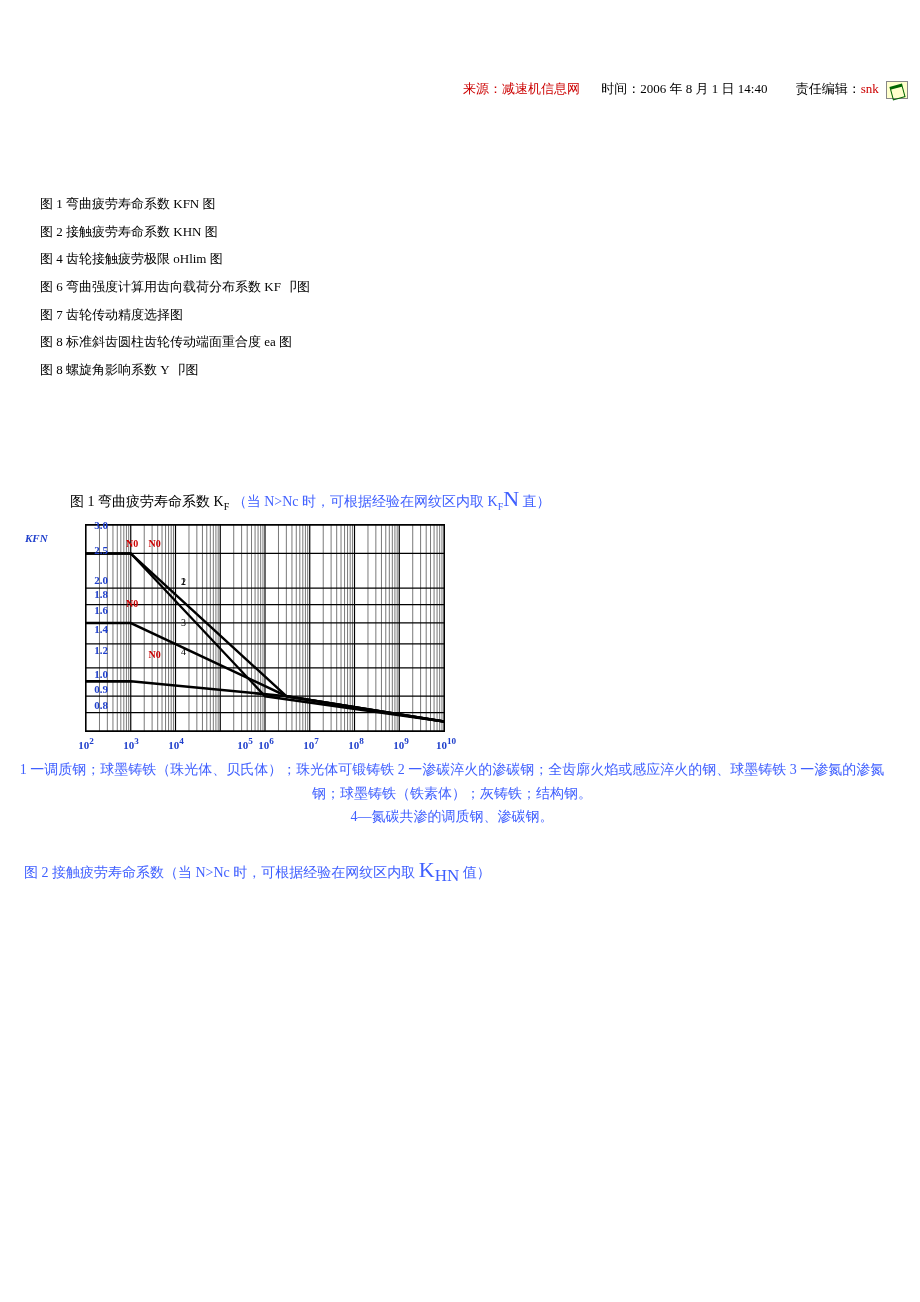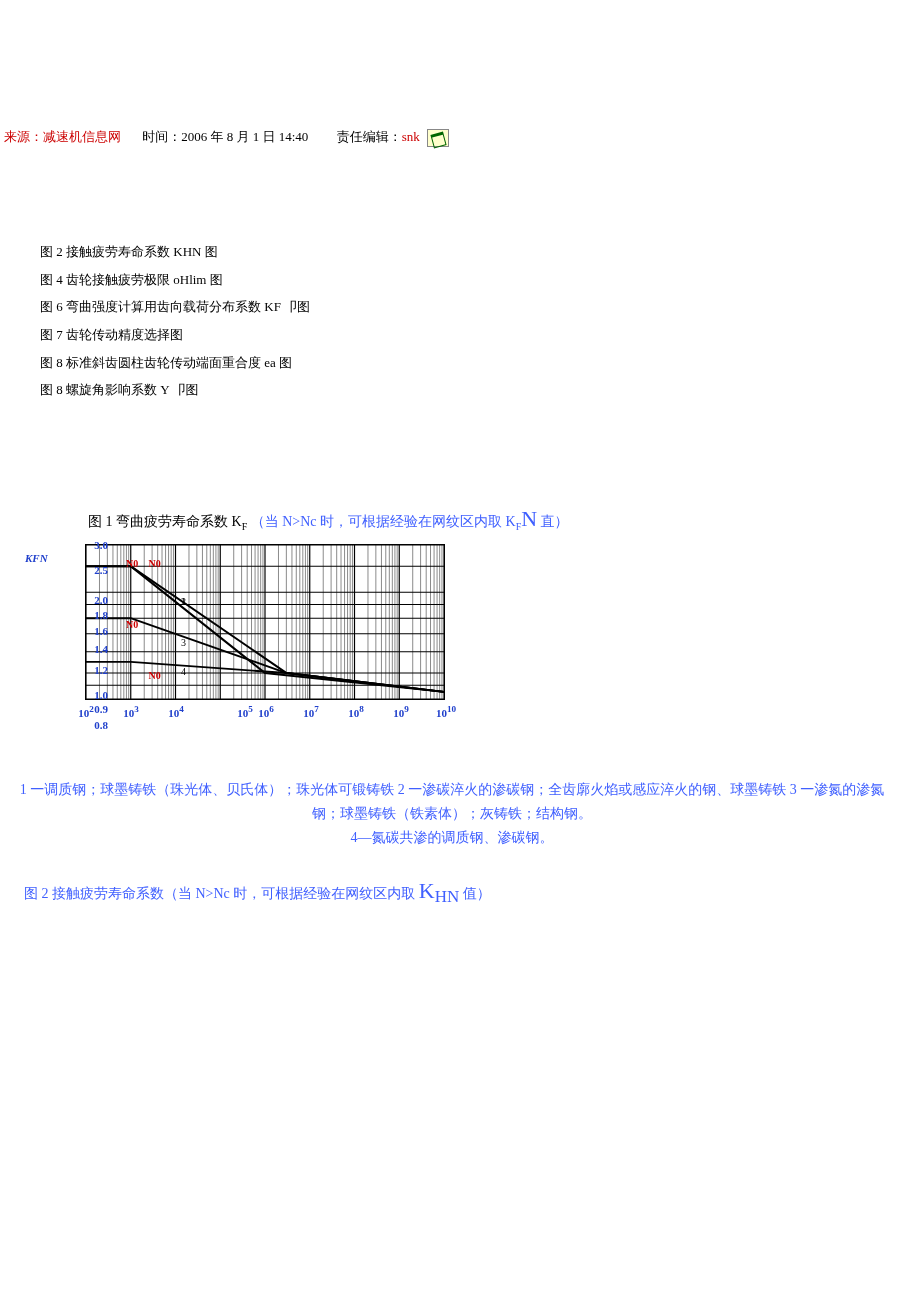--- a/index.html
+++ b/index.html
@@ -6,24 +6,23 @@
     body {
       font-family: SimSun, "宋体", serif;
       background: #fff;
       width: 920px;
       margin: 0 auto;
       padding: 0;
       font-size: 14px;
       color: #000;
     }
     .header {
-      text-align: left;
-      padding: 80px 4px 20px;
+      text-align: right;
+      padding: 80px 12px 20px;
       font-size: 13px;
-      margin-top: 48px;
     }
     .source { color: #cc0000; }
     .time-label { color: #000; margin-left: 18px; }
     .editor-label { color: #000; margin-left: 25px; }
     .editor-name { color: #cc0000; }
     .icon-note {
       display: inline-block;
       width: 22px; height: 18px;
       background: #ffffcc;
       border: 1px solid #888;
@@ -40,21 +39,21 @@
       border-top: 3px solid #006600;
       transform: rotate(-15deg);
     }
     .toc {
       padding: 70px 40px 0 40px;
       line-height: 1.9;
       font-size: 13px;
     }
     .toc div { margin: 3px 0; }
     .fig1-title {
-      padding: 100px 40px 12px 88px;
+      padding: 100px 40px 12px 70px;
       font-size: 14px;
     }
     .blue-note { color: #4060ff; font-family: SimSun, serif; }
     .sub { font-size: 10px; vertical-align: sub; }
     .big-var { font-size: 22px; }
     .chart-wrap {
       padding: 0 40px 10px 40px;
     }
     .chart {
       position: relative;
@@ -66,21 +65,21 @@
       position: absolute;
       left: -35px; top: 8px;
       color: #2040cc;
       font-weight: bold;
       font-size: 11px;
       font-style: italic;
     }
     .chart-plot {
       position: absolute;
       left: 25px; top: 0;
-      width: 360px; height: 156px;
+      width: 360px; height: 208px;
       border: 1px solid #000;
     }
     .chart-plot svg { width: 100%; height: 100%; display: block; }
     .y-tick {
       position: absolute;
       left: -6px;
       color: #2040cc;
       font-weight: bold;
       font-size: 11px;
       transform: translateY(-50%);
@@ -127,20 +126,21 @@
 <div class="header">
   <span class="source">来源：减速机信息网</span>
   <span class="time-label">时间：2006 年 8 月 1 日 14:40</span>
   <span class="editor-label">
     <span>责任编辑：</span><span class="editor-name">snk</span>
   </span>
   <span class="icon-note"></span>
 </div>
 
 <div class="toc" id="toc">
+    <div>图 1 弯曲疲劳寿命系数 KFN 图</div>
     <div>图 2 接触疲劳寿命系数 KHN 图</div>
     <div>图 4 齿轮接触疲劳极限 oHlim 图</div>
     <div>图 6 弯曲强度计算用齿向载荷分布系数 KF 卩图</div>
     <div>图 7 齿轮传动精度选择图</div>
     <div>图 8 标准斜齿圆柱齿轮传动端面重合度 ea 图</div>
     <div>图 8 螺旋角影响系数 Y 卩图</div>
   </div>
 
 <div class="fig1-title">
   <span>图 1 弯曲疲劳寿命系数 K</span><span class="sub">F</span>

